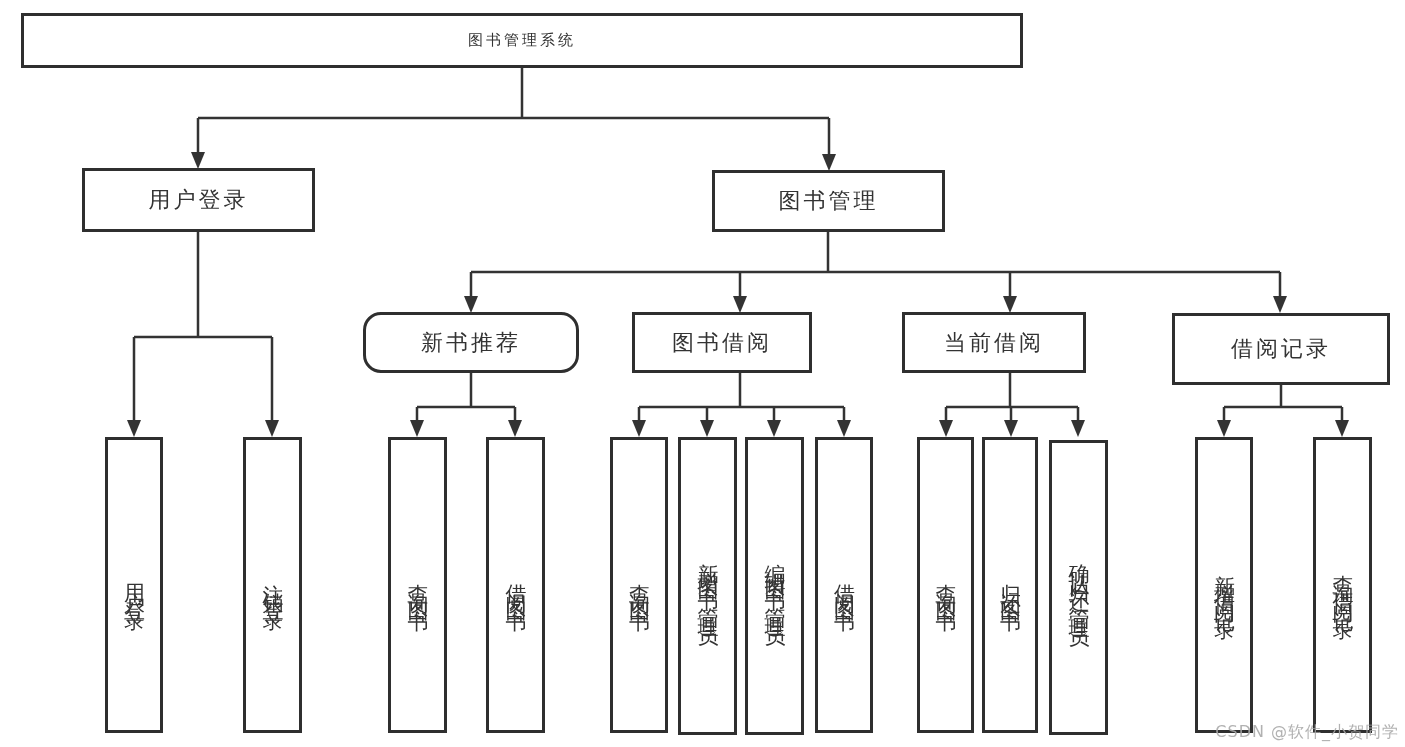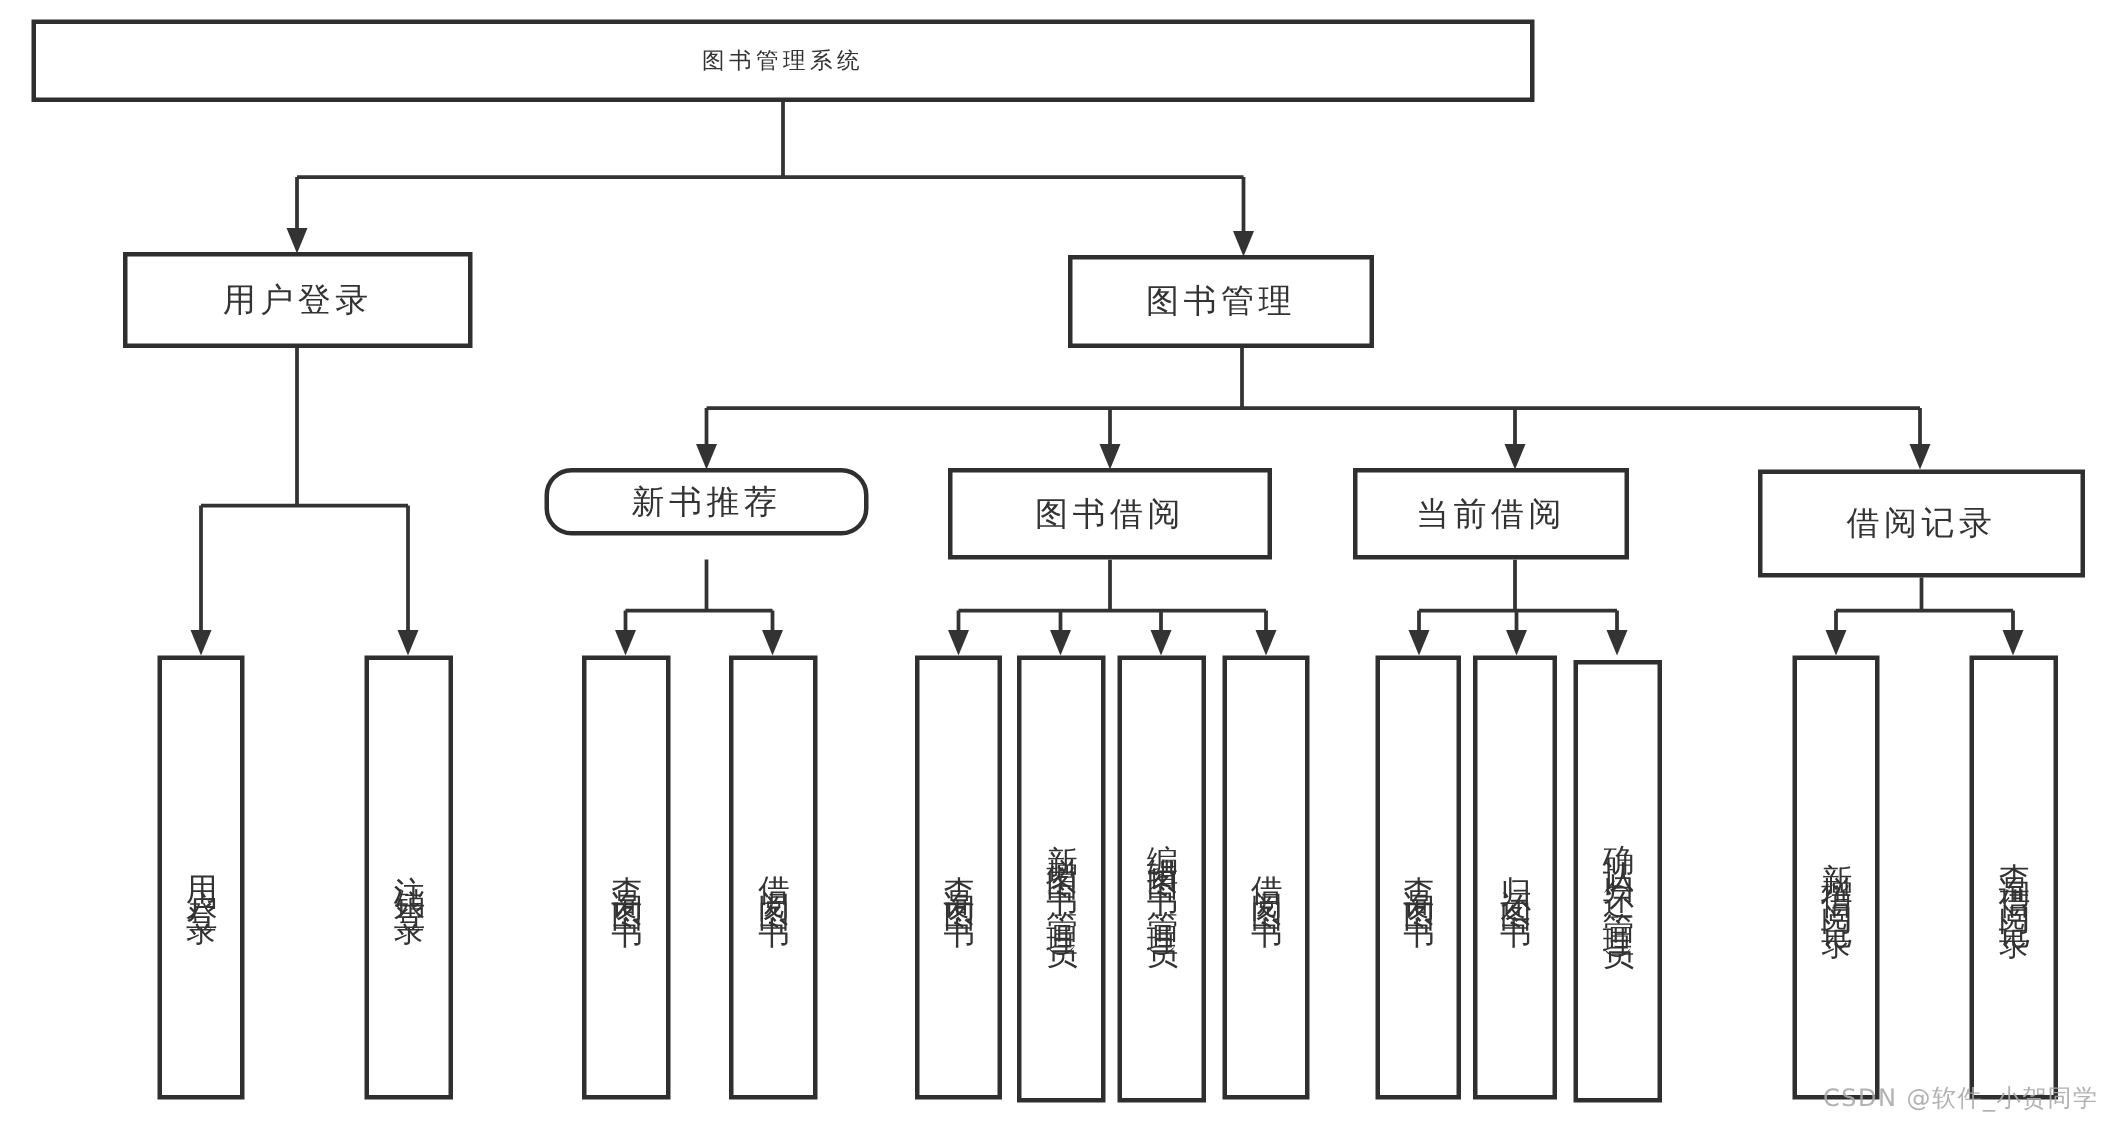--- a/index.html
+++ b/index.html
@@ -94,24 +94,24 @@
       <polygon points="1078,437 1071,420 1085,420"></polygon>
 
       <polygon points="1224,437 1217,420 1231,420"></polygon>
       <polygon points="1342,437 1335,420 1349,420"></polygon>
     </g>
   </svg>
 
   <div class="node hnode root" style="left:21px;top:13px;width:1002px;height:55px;">图书管理系统</div>
 
   <div class="node hnode" style="left:82px;top:168px;width:233px;height:64px;">用户登录</div>
-  <div class="node hnode" style="left:712px;top:170px;width:204px;height:62px;">图书管理</div>
+  <div class="node hnode" style="left:712px;top:170px;width:233px;height:62px;">图书管理</div>
 
-  <div class="node hnode" style="left:363px;top:312px;width:216px;height:45px;border-radius:18px;">新书推荐</div>
-  <div class="node hnode" style="left:632px;top:312px;width:216px;height:61px;">图书借阅</div>
+  <div class="node hnode" style="left:363px;top:312px;width:216px;height:61px;border-radius:18px;">新书推荐</div>
+  <div class="node hnode" style="left:632px;top:312px;width:180px;height:61px;">图书借阅</div>
   <div class="node hnode" style="left:902px;top:312px;width:184px;height:61px;">当前借阅</div>
   <div class="node hnode" style="left:1172px;top:313px;width:218px;height:72px;">借阅记录</div>
 
   <div class="node vnode" style="left:105px;top:437px;width:58px;height:296px;">用户登录</div>
   <div class="node vnode" style="left:243px;top:437px;width:59px;height:296px;">注销登录</div>
 
   <div class="node vnode" style="left:388px;top:437px;width:59px;height:296px;">查询图书</div>
   <div class="node vnode" style="left:486px;top:437px;width:59px;height:296px;">借阅图书</div>
 
   <div class="node vnode" style="left:610px;top:437px;width:58px;height:296px;">查询图书</div>

